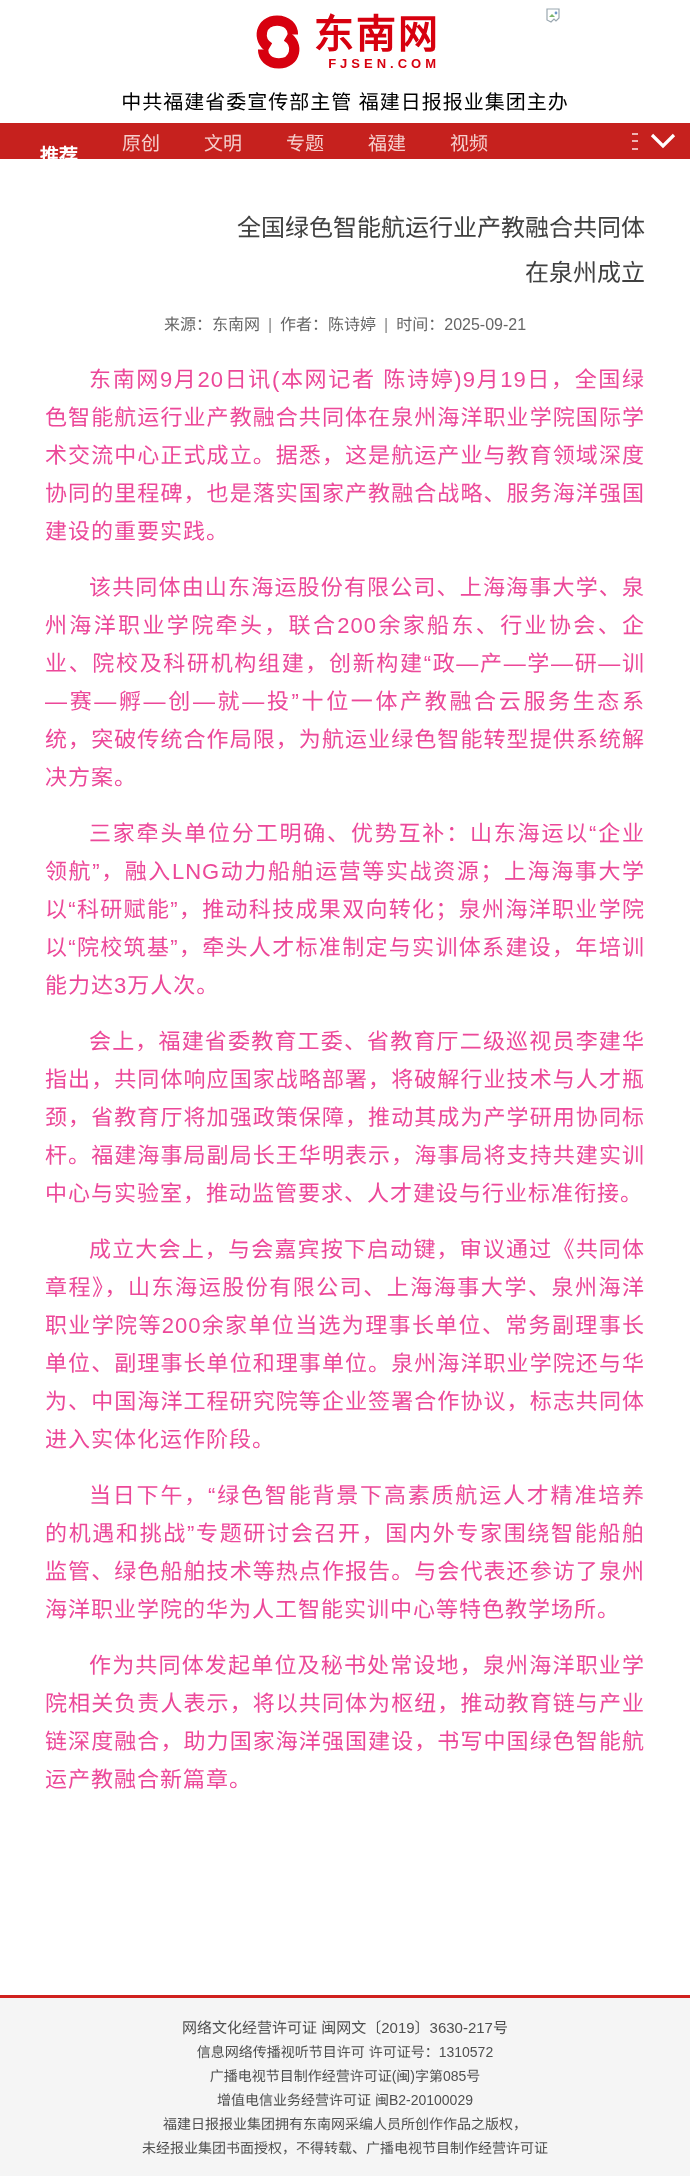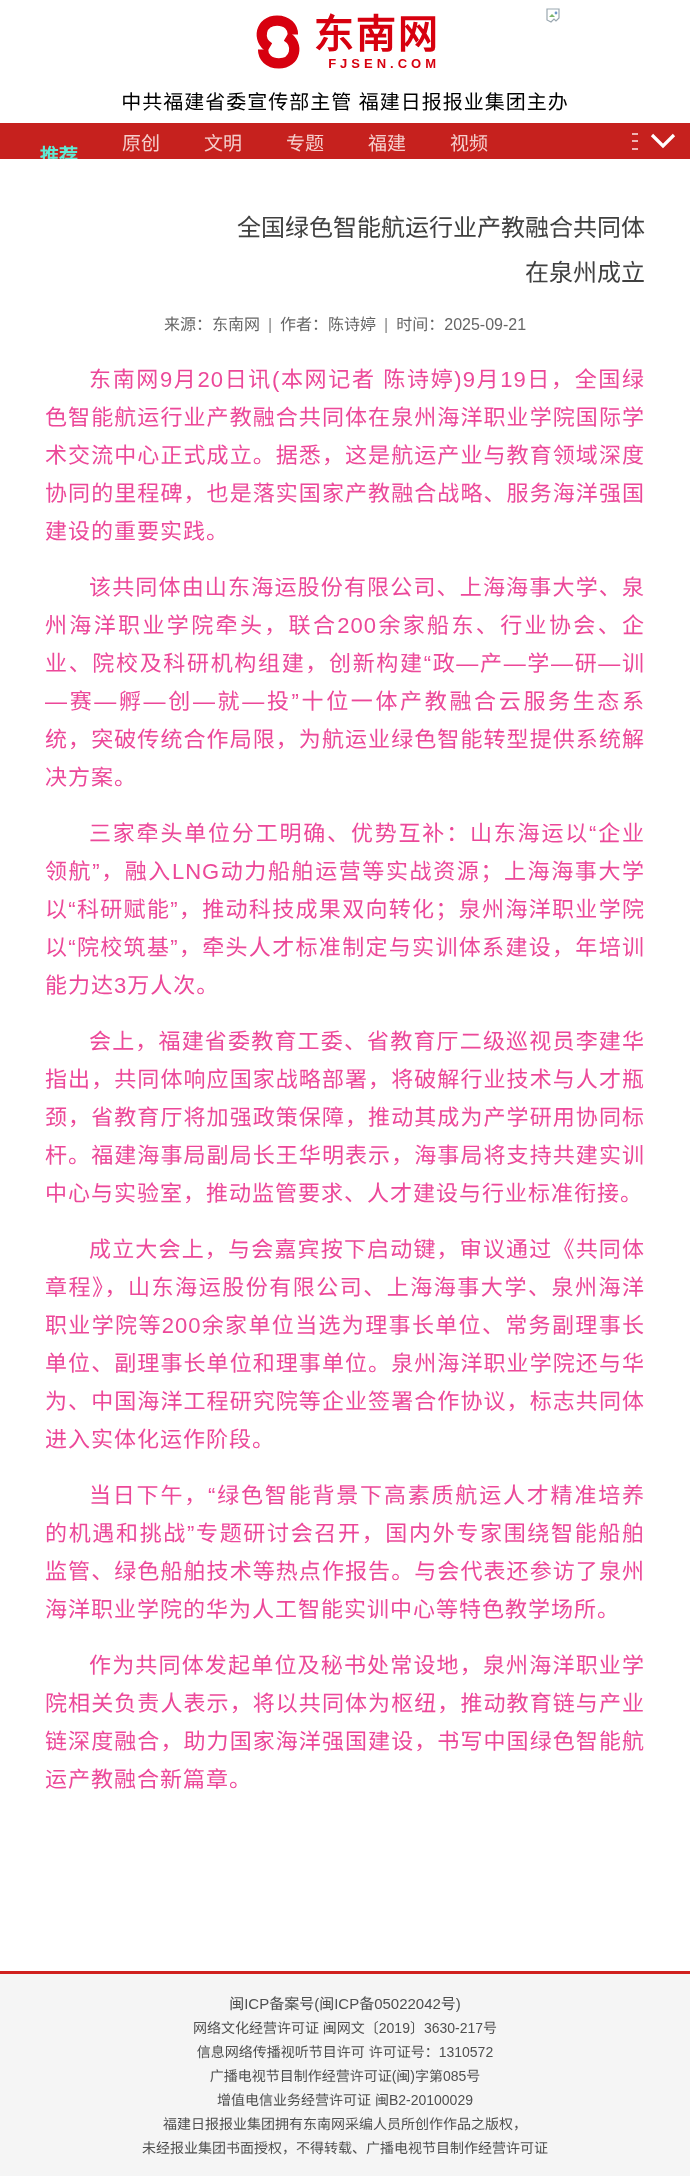--- a/index.html
+++ b/index.html
@@ -13,21 +13,21 @@
   .logo-mark { width:56px; height:56px; flex:0 0 auto; }
   .logo-text { display:flex; flex-direction:column; align-items:flex-end; line-height:1; }
   .logo-cn { color:#d7000f; font-size:40px; font-weight:900; letter-spacing:2px; }
   .logo-en { color:#d7000f; font-size:13px; font-weight:700; letter-spacing:4px; margin-top:3px; }
   .broken-img { position:absolute; top:8px; right:130px; width:14px; height:16px; }
   .subtitle { margin-top:12px; font-size:20px; color:#000000; letter-spacing:1px; padding-bottom:8px; }
 
   
   .nav { background:#c6211e; height:36px; display:flex; align-items:center; padding:0 14px 0 40px; overflow:hidden; }
   .nav-item { font-size:19px; color:#f5cfcc; margin-right:44px; white-space:nowrap; cursor:pointer; }
-  .nav-item.active { color:#5eead4; font-weight:bold;margin-top:24px; }
+  .nav-item.active { color:#ffffff; font-weight:bold;margin-top:24px; }
   .nav-clip { margin-left:auto; width:6px; height:17px; overflow:hidden; display:flex; flex-direction:column; justify-content:space-between; opacity:.85; }
   .nav-clip span { display:block; height:2px; background:#f5cfcc; }
   .nav-expander { margin-left:12px; cursor:pointer; display:flex; align-items:center; }
 
   
   .article { padding:0 45px; }
   .title { margin-top:46px; text-align:right; font-size:24px; font-weight:400; color:#404040; line-height:45px; }
   .meta { margin-top:16px; text-align:center; font-size:16px; color:#666; }
   .meta .sep { margin:0 8px; color:#888; }
   .body-text { margin-top:26px; }
@@ -94,21 +94,20 @@
       <p>该共同体由山东海运股份有限公司、上海海事大学、泉州海洋职业学院牵头，联合200余家船东、行业协会、企业、院校及科研机构组建，创新构建“政—产—学—研—训—赛—孵—创—就—投”十位一体产教融合云服务生态系统，突破传统合作局限，为航运业绿色智能转型提供系统解决方案。</p>
       <p>三家牵头单位分工明确、优势互补：山东海运以“企业领航”，融入LNG动力船舶运营等实战资源；上海海事大学以“科研赋能”，推动科技成果双向转化；泉州海洋职业学院以“院校筑基”，牵头人才标准制定与实训体系建设，年培训能力达3万人次。</p>
       <p>会上，福建省委教育工委、省教育厅二级巡视员李建华指出，共同体响应国家战略部署，将破解行业技术与人才瓶颈，省教育厅将加强政策保障，推动其成为产学研用协同标杆。福建海事局副局长王华明表示，海事局将支持共建实训中心与实验室，推动监管要求、人才建设与行业标准衔接。</p>
       <p>成立大会上，与会嘉宾按下启动键，审议通过《共同体章程》，山东海运股份有限公司、上海海事大学、泉州海洋职业学院等200余家单位当选为理事长单位、常务副理事长单位、副理事长单位和理事单位。泉州海洋职业学院还与华为、中国海洋工程研究院等企业签署合作协议，标志共同体进入实体化运作阶段。</p>
       <p>当日下午，“绿色智能背景下高素质航运人才精准培养的机遇和挑战”专题研讨会召开，国内外专家围绕智能船舶监管、绿色船舶技术等热点作报告。与会代表还参访了泉州海洋职业学院的华为人工智能实训中心等特色教学场所。</p>
       <p>作为共同体发起单位及秘书处常设地，泉州海洋职业学院相关负责人表示，将以共同体为枢纽，推动教育链与产业链深度融合，助力国家海洋强国建设，书写中国绿色智能航运产教融合新篇章。</p>
     </div>
   </div>
 
   <div class="footer">
-    <p>闽ICP备案号(闽ICP备05022042号)</p>
     <p>网络文化经营许可证 闽网文〔2019〕3630-217号</p>
     <p>信息网络传播视听节目许可 许可证号：1310572</p>
     <p>广播电视节目制作经营许可证(闽)字第085号</p>
     <p>增值电信业务经营许可证 闽B2-20100029</p>
     <p>福建日报报业集团拥有东南网采编人员所创作作品之版权，</p>
     <p>未经报业集团书面授权，不得转载、广播电视节目制作经营许可证</p>
   </div>
 
 </div>
 

